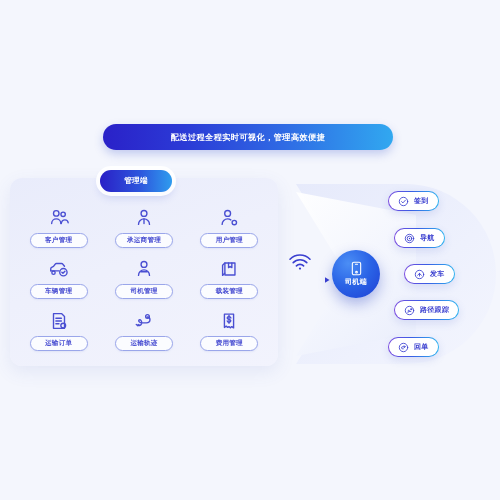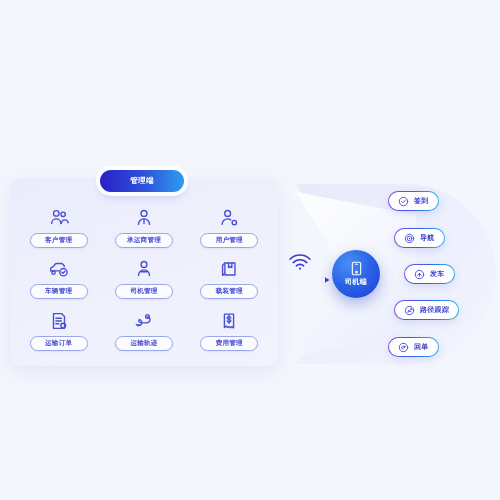--- a/index.html
+++ b/index.html
@@ -26,21 +26,21 @@
   }
 
   
   .left-panel {
     position:absolute; left:10px; top:178px; width:268px; height:188px;
     border-radius:12px;
     background:linear-gradient(160deg,#e9ecfb 0%,#eef0fc 45%,#f2f3fd 100%);
     box-shadow:0 6px 18px rgba(80,100,190,.10);
   }
   .panel-tab {
-    position:absolute; left:100px; top:170px; width:84px; height:22px;
+    position:absolute; left:100px; top:170px; width:72px; height:22px;
     border-radius:11px;
     background:linear-gradient(90deg,#2a20c6 0%,#2d55dd 55%,#2f9cee 100%);
     box-shadow:0 0 0 4px rgba(255,255,255,.92), 0 5px 10px rgba(45,70,200,.20);
     display:flex; align-items:center; justify-content:center;
     z-index:5;
   }
   .panel-tab-text { color:#fff; font-size:7.6px; font-weight:bold; letter-spacing:.3px; }
 
   .grid {
     position:absolute; left:10px; top:178px; width:268px; height:188px;
@@ -112,20 +112,23 @@
   .rp1 { left:394px; top:228px; }
   .rp2 { left:404px; top:264px; }
   .rp3 { left:394px; top:300px; }
   .rp4 { left:388px; top:337px; }
 </style>
 </head>
 <body>
 
 <div id="stage">
 
+  <div class="banner">
+    <div class="banner-text">配送过程全程实时可视化，管理高效便捷</div>
+  </div>
 
   <div class="wedge-back"></div>
   <div class="wedge-front"></div>
 
   <div class="left-panel"></div>
 
   <div class="panel-tab">
     <div class="panel-tab-text">管理端</div>
   </div>
 

